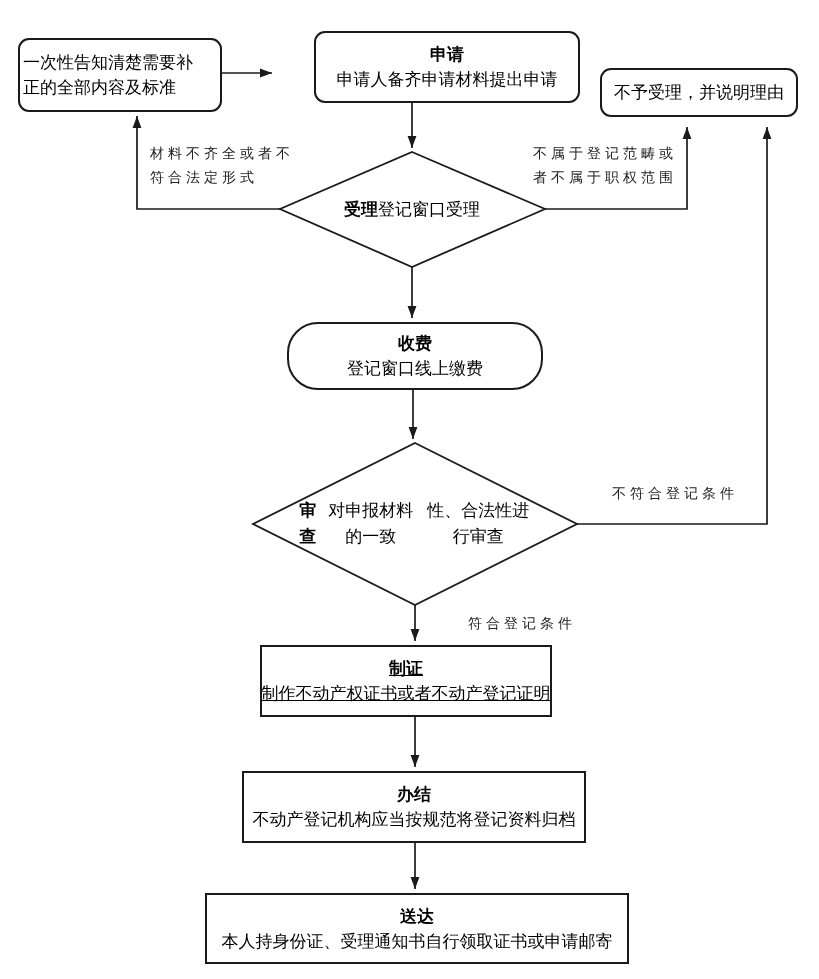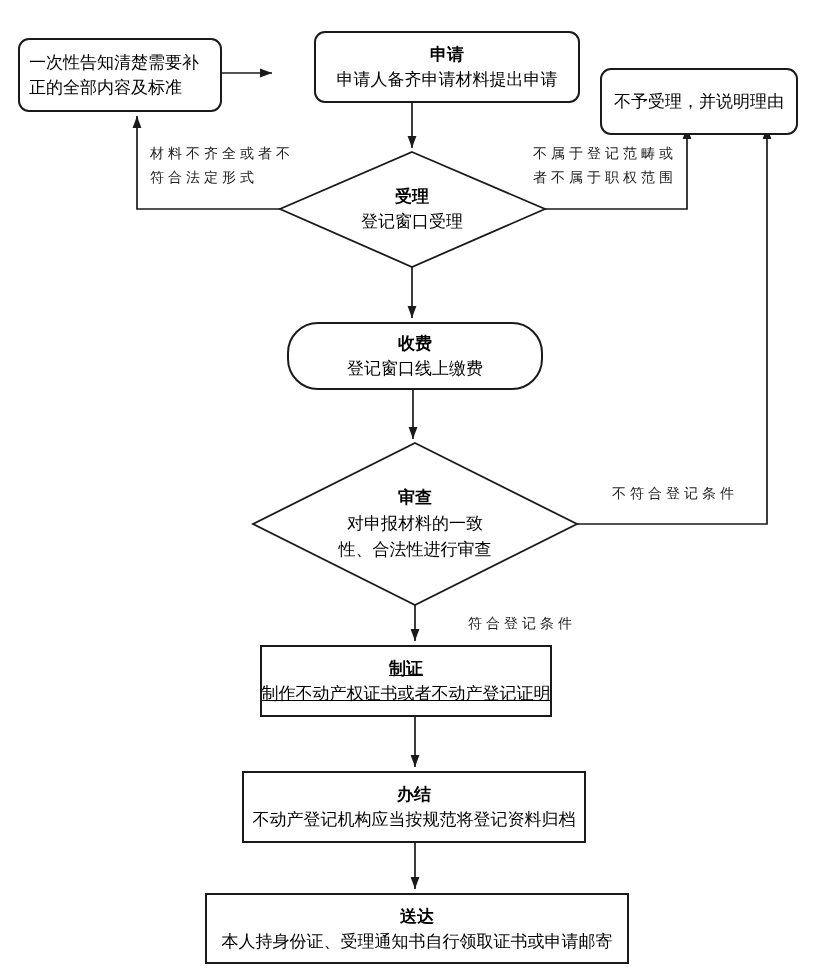--- a/index.html
+++ b/index.html
@@ -18,30 +18,30 @@
     border:2px solid #1a1a1a;
     background:#fff;
     display:flex;flex-direction:column;
     align-items:center;justify-content:center;
     text-align:center;
     font-size:17px;line-height:25px;
   }
   .rounded{border-radius:11px;}
   .node .title{font-weight:bold;font-size:17px;}
   .node .desc{font-size:17px;white-space:nowrap;}
-  #node-notify{left:18px;top:38px;width:204px;height:74px;align-items:flex-start;text-align:left;padding:0 9px;}
+  #node-notify{left:18px;top:38px;width:204px;height:74px;align-items:flex-start;text-align:left;padding:0 3px;}
   #node-apply{left:279px;top:31px;width:266px;height:72px;margin-left:35px;}
-  #node-reject{left:600px;top:68px;width:198px;height:67px;}
+  #node-reject{left:600px;top:68px;width:198px;height:49px;}
   #node-charge{left:287px;top:322px;width:256px;height:68px;border-radius:31px;}
   #node-issue{left:260px;top:645px;width:292px;height:72px;text-decoration:underline;}
   #node-complete{left:242px;top:771px;width:344px;height:72px;}
   #node-deliver{left:205px;top:893px;width:424px;height:71px;}
   .diamond-text{
     position:absolute;
-    display:flex;flex-direction:column;
+    display:flex;flex-direction:row;
     align-items:center;justify-content:center;
     text-align:center;line-height:25px;font-size:17px;
   }
   #dtext-accept{left:312px;top:183px;width:200px;height:52px;}
   #dtext-review{left:295px;top:484px;width:240px;height:80px;line-height:26px;}
   .dtitle{font-weight:bold;}
   .edge-label{
     position:absolute;
     font-size:14px;font-weight:normal;color:#222;
     letter-spacing:4px;line-height:24px;white-space:nowrap;

